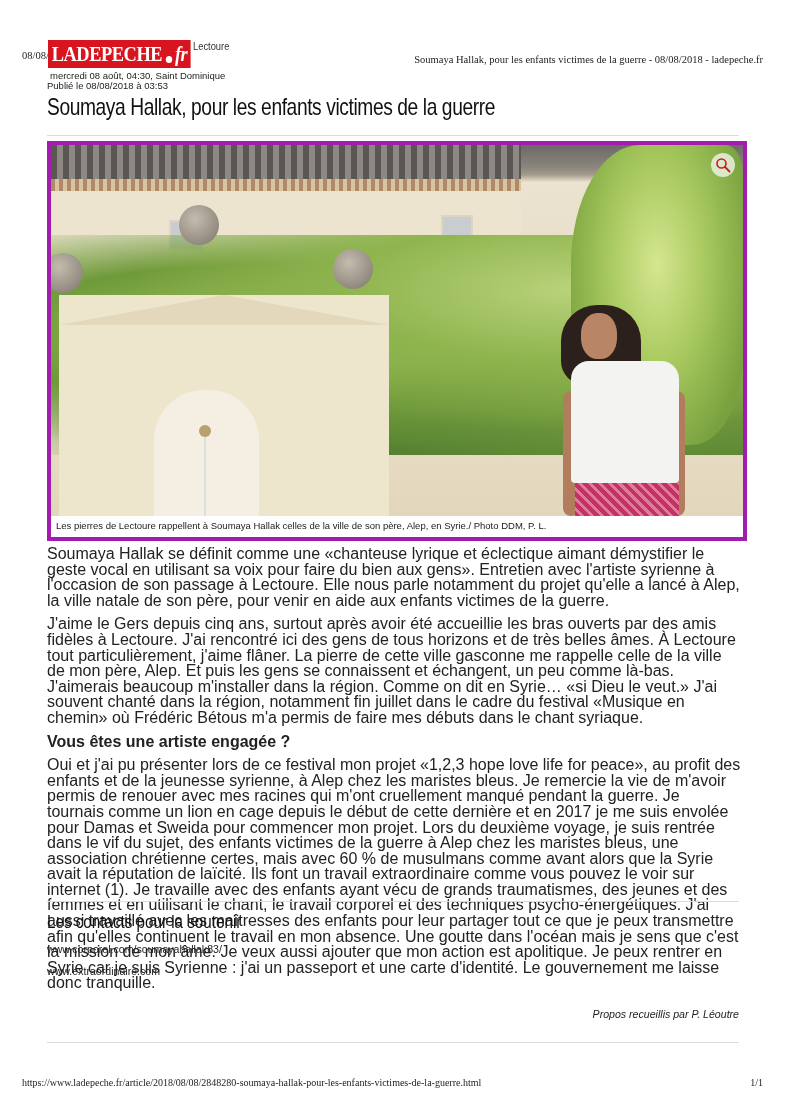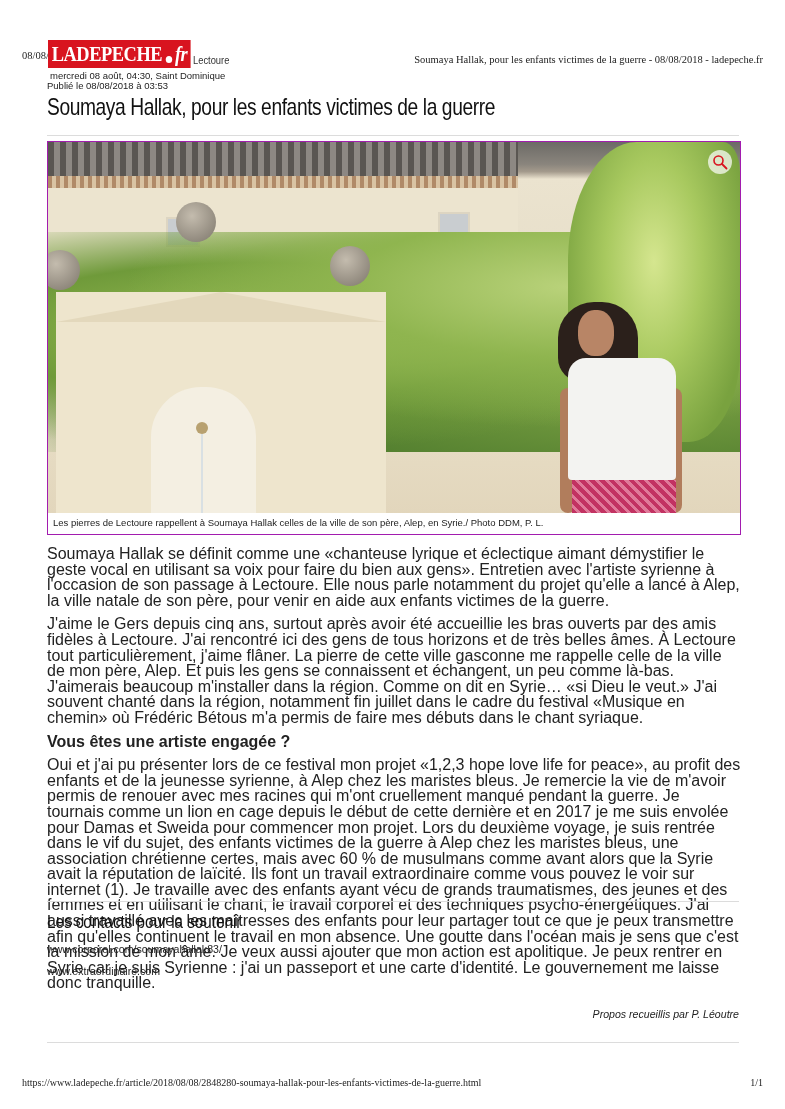--- a/index.html
+++ b/index.html
@@ -4,36 +4,36 @@
 <style>
   html, body { margin: 0; padding: 0; background: #ffffff; }
   body { width: 785px; height: 1109px; position: relative; overflow: hidden; color: #222; }
   .serif { font-family: "Liberation Serif", "DejaVu Serif", serif; }
   .sans { font-family: "Liberation Sans", "DejaVu Sans", sans-serif; }
 
   .print-header { position: absolute; top: 6px; left: 22px; right: 22px; height: 14px; font-size: 10.5px; color: #222; margin-top: 44px; }
   .print-header .date { position: absolute; left: 0; top: 0; }
   .print-header .title { position: absolute; left: 0; right: 0; top: 4px; text-align: right; }
 
-  .logo-row { position: absolute; top: 40px; left: 48px; display: flex; align-items: flex-end; }
+  .logo-row { position: absolute; top: 40px; left: 48px; display: flex; }
   .logo { background: #d8141f; color: #fff; height: 28px; padding: 0 4px; display: flex; align-items: center;
           font-family: "Liberation Serif", "DejaVu Serif", serif; font-weight: bold; font-size: 20px; letter-spacing: -0.5px; transform: scaleX(0.92); transform-origin: left center; }
   .logo .dot { display: inline-block; width: 7px; height: 7px; border-radius: 50%; background: #fff; margin: 0 3px 0 4px; position: relative; top: 5px; }
   .logo .fr { font-style: italic; font-size: 20px; }
   .section-name { font-family: "Liberation Sans", "DejaVu Sans", sans-serif; font-size: 11px; color: #333; margin-left: -10px; margin-bottom: 2px; transform: scaleX(0.85); transform-origin: left bottom; }
 
   .meta1 { position: absolute; top: 70px; left: 50px; font-size: 9.5px; color: #222; }
   .meta2 { position: absolute; top: 80px; left: 47px; font-size: 9.5px; color: #222; }
 
   .headline { position: absolute; top: 93px; left: 47px; margin: 0; font-family: "Liberation Sans", "DejaVu Sans", sans-serif; font-weight: normal;
               font-size: 24px; color: #111; letter-spacing: -0.5px; transform: scaleX(0.8); transform-origin: left top; white-space: nowrap; }
 
   .hr { position: absolute; left: 47px; width: 692px; height: 1px; background: #dcdcdc; }
 
-  .photo-box { position: absolute; top: 141px; left: 47px; width: 692px; border: 1px solid #a21caf; background: #fff; }
+  .photo-box { position: absolute; top: 141px; left: 47px; width: 692px; border: 4px solid #a21caf; background: #fff; }
   .photo { position: relative; width: 692px; height: 371px; overflow: hidden;
            background: linear-gradient(180deg, #6c6a66 0%, #8a857d 6%, #a49a8c 8%, #ebe3cf 10%, #e8e0cb 28%, #7fa24a 34%, #a7c66a 55%, #e9dfc7 70%, #e2d6bc 100%); }
   .roof { position: absolute; left: 0; top: 0; width: 470px; height: 34px; background: repeating-linear-gradient(90deg, #5a5652 0 6px, #8d8883 6px 12px); }
   .cornice { position: absolute; left: 0; top: 34px; width: 470px; height: 12px; background: repeating-linear-gradient(90deg, #b08a68 0 4px, #d9c3a3 4px 8px); }
   .wall { position: absolute; left: 0; top: 46px; width: 470px; height: 110px; background: #ece4cf; }
   .window1 { position: absolute; left: 118px; top: 75px; width: 30px; height: 26px; background: #c9cdd0; border: 2px solid #ddd5c2; }
   .window2 { position: absolute; left: 390px; top: 70px; width: 28px; height: 26px; background: #c9cdd0; border: 2px solid #ddd5c2; }
   .hedge { position: absolute; left: 0; top: 90px; width: 692px; height: 220px;
            background: radial-gradient(ellipse at 75% 25%, #b9d27a 0%, #8fb54f 30%, transparent 60%),
                        radial-gradient(ellipse at 30% 45%, #9cbf55 0%, #6f9a3a 40%, transparent 70%),

